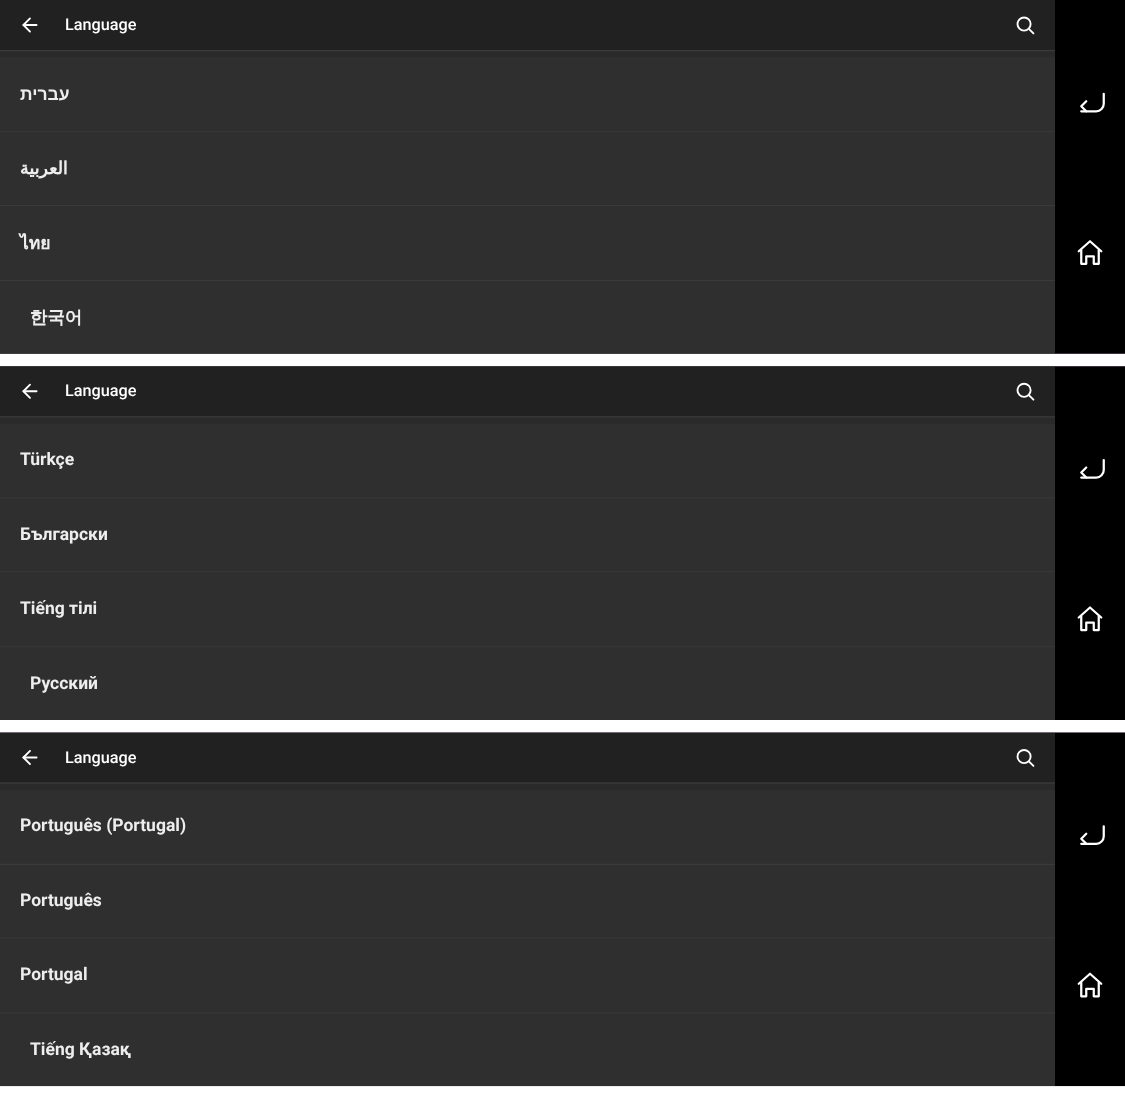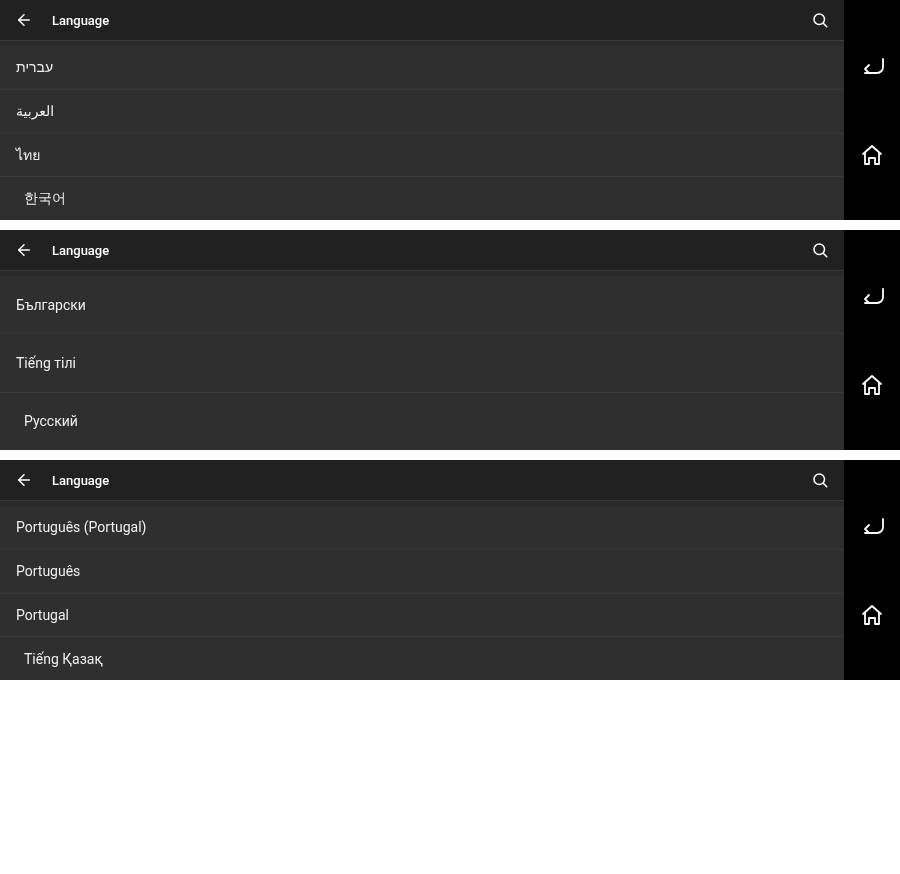--- a/index.html
+++ b/index.html
@@ -9,21 +9,21 @@
     width: 900px;
   }
   .screenshots-container {
     display: flex;
     flex-direction: column;
     gap: 10px;
   }
   .device-screen {
     display: flex;
     width: 900px;
-    height: 220px;
+    height: 283px;
     background: #f0abfc;
   }
   .main-panel {
     flex: 1;
     background: #2f2f2f;
     display: flex;
     flex-direction: column;
     overflow: hidden;
   }
   .header-bar {
@@ -73,20 +73,21 @@
   .list-item {
     flex: 1;
     display: flex;
     align-items: center;
     padding: 0 16px;
     color: #eee;
     font-size: 14px;
     border-bottom: 1px solid #3a3a3a;
     cursor: pointer;
     background: #2f2f2f;
+    font-weight: bold;
   }
   .list-item:last-child {
     border-bottom: none;
     padding-left: 24px;
   }
   .nav-bar {
     width: 56px;
     background: #000;
     display: flex;
     flex-direction: column;
@@ -173,20 +174,23 @@
         <div class="header-search">
           <svg width="18" height="18" viewBox="0 0 24 24" fill="none" stroke="#fff" stroke-width="2" stroke-linecap="round" stroke-linejoin="round">
               <circle cx="11" cy="11" r="7"></circle>
               <line x1="21" y1="21" x2="16.65" y2="16.65"></line>
             </svg>
         </div>
       </div>
       <div class="list-gap"></div>
       <div class="list">
         <div class="list-item">
+            <span>Türkçe</span>
+          </div>
+        <div class="list-item">
             <span>Български</span>
           </div>
         <div class="list-item">
             <span>Tiếng тілі</span>
           </div>
         <div class="list-item">
             <span>Русский</span>
           </div>
       </div>
     </div>

